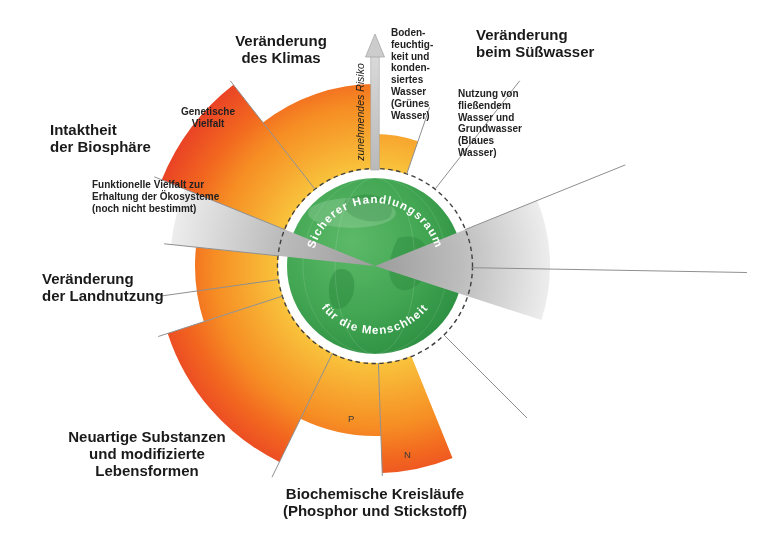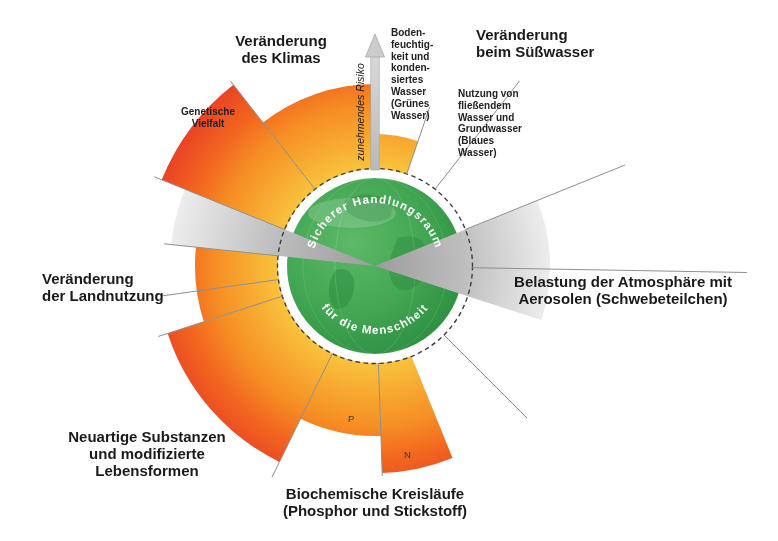--- a/index.html
+++ b/index.html
@@ -122,25 +122,28 @@
 (Grünes
 Wasser)</div>
 <div class="lbl ta-l" style="left:476px;top:27px;width:130px;">Veränderung
 beim Süßwasser</div>
 <div class="lbl-sm ta-l" style="left:458px;top:88px;width:80px;">Nutzung von
 fließendem
 Wasser und
 Grundwasser
 (Blaues
 Wasser)</div>
-<div class="lbl ta-c" style="left:487px;top:274px;width:272px;">Belastung der Atmosphäre mit
-Aerosolen (Schwebeteilchen)</div>
 <div class="lbl ta-c" style="left:38px;top:429px;width:218px;">Neuartige Substanzen
 und modifizierte
 Lebensformen</div>
 <div class="lbl ta-c" style="left:243px;top:486px;width:264px;">Biochemische Kreisläufe
 (Phosphor und Stickstoff)</div>
 <div class="lbl ta-l" style="left:42px;top:271px;width:150px;">Veränderung
 der Landnutzung</div>
+<div class="lbl ta-l" style="left:50px;top:122px;width:130px;">Intaktheit
+der Biosphäre</div>
 <div class="lbl-sm ta-c" style="left:146px;top:106px;width:66px;margin-left:29px;">Genetische
 Vielfalt</div>
+<div class="lbl-sm ta-l" style="left:92px;top:179px;width:145px;">Funktionelle Vielfalt zur
+Erhaltung der Ökosysteme
+(noch nicht bestimmt)</div>
 
 </div>
 
 </body></html>

